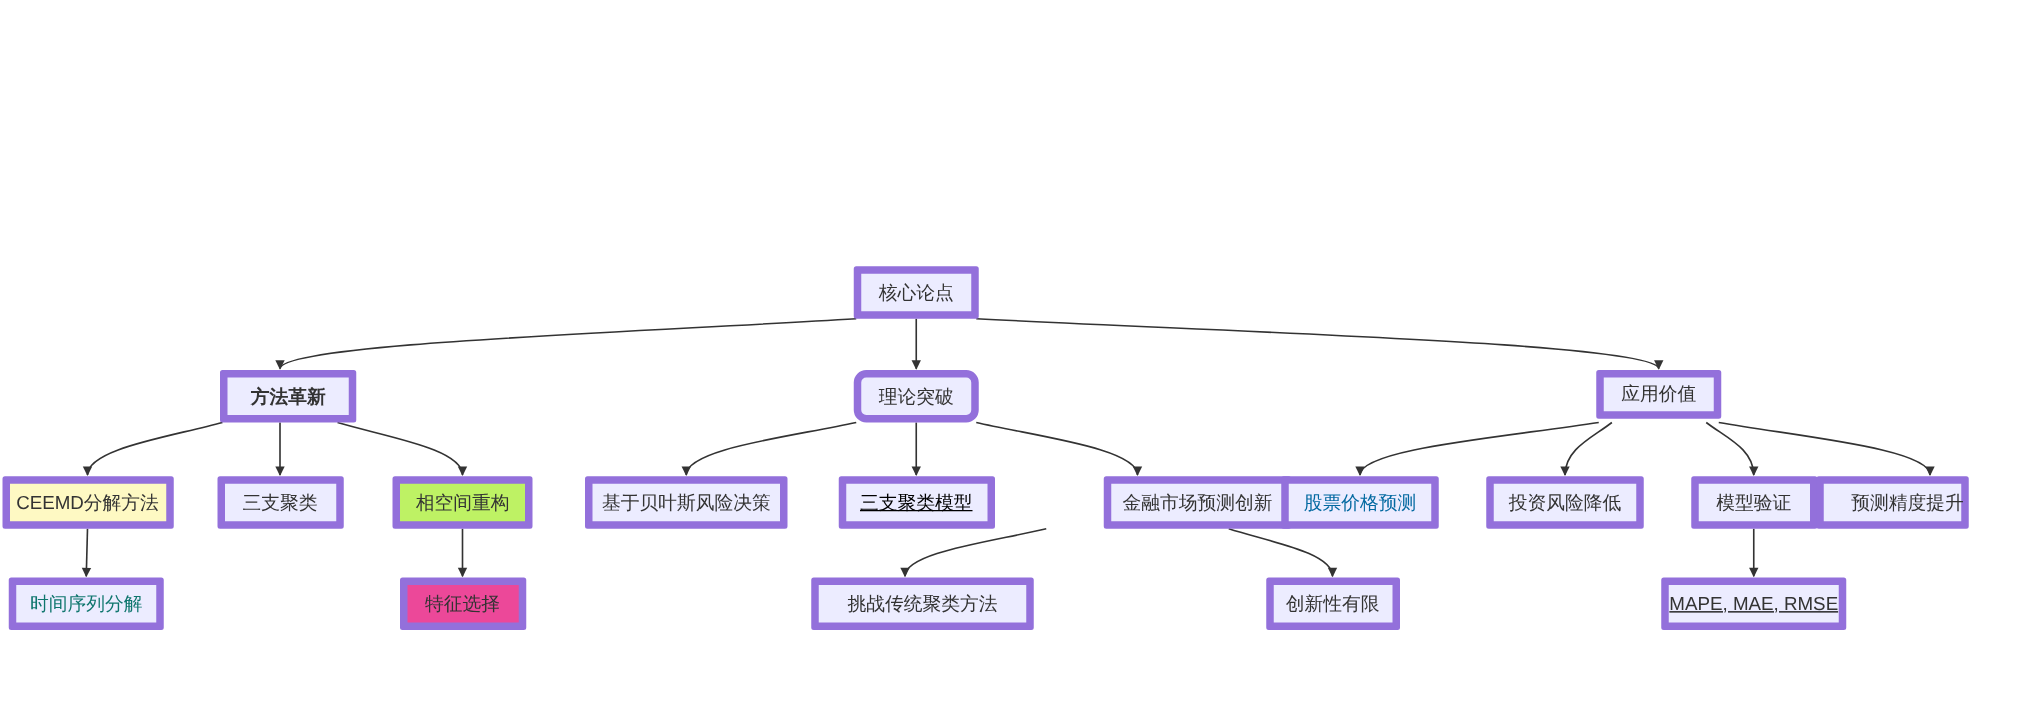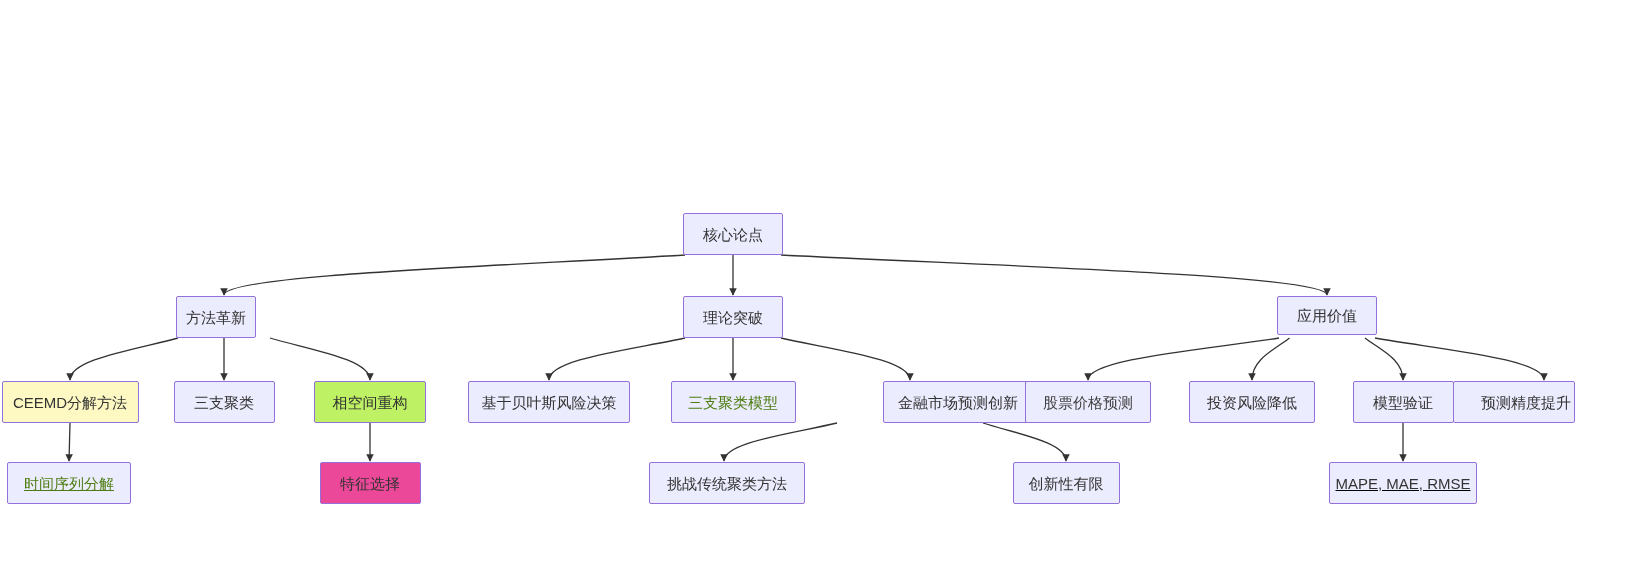--- a/index.html
+++ b/index.html
@@ -23,21 +23,21 @@
     width: 1628px;
     height: 576px;
   }
   .edge {
     fill: none;
     stroke-width: 1.3px;
   }
   .node {
     position: absolute;
     box-sizing: border-box;
-    border: 1px solid #3b82f6;
+    border: 6px solid #3b82f6;
     background: #ECECFF;
     border-radius: 2px;
     display: flex;
     align-items: center;
     justify-content: center;
   }
   .node-label {
     font-size: 15px;
     line-height: 1;
     color: #333333;
@@ -72,66 +72,66 @@
         <path d="M370,423 L370,461" class="edge" stroke="#333333" marker-end="url(#arrow)"></path>
         <path d="M837,423 C791.8,433.64 724,442 724,461" class="edge" stroke="#333333" marker-end="url(#arrow)"></path>
         <path d="M983,423 C1016.2,433.64 1066,442 1066,461" class="edge" stroke="#333333" marker-end="url(#arrow)"></path>
         <path d="M1403,423 L1403,461" class="edge" stroke="#333333" marker-end="url(#arrow)"></path>
       </g>
   </svg>
   <div id="nodes">
       <div class="node" style="left: 683px; top: 213px; width: 100px; height: 42px; background: rgb(236, 236, 255); border-color: rgb(147, 112, 219);">
         <span class="node-label" style="color: rgb(51, 51, 51);">核心论点</span>
       </div>
-      <div class="node" style="left: 176px; top: 296px; width: 80px; height: 42px; background: rgb(236, 236, 255); border-color: rgb(147, 112, 219);">
+      <div class="node" style="left: 176px; top: 296px; width: 109px; height: 42px; background: rgb(236, 236, 255); border-color: rgb(147, 112, 219); font-weight: bold;">
         <span class="node-label" style="color: rgb(51, 51, 51);">方法革新</span>
       </div>
-      <div class="node" style="left: 683px; top: 296px; width: 100px; height: 42px; background: rgb(236, 236, 255); border-color: rgb(147, 112, 219);">
+      <div class="node" style="left: 683px; top: 296px; width: 100px; height: 42px; background: rgb(236, 236, 255); border-color: rgb(147, 112, 219); border-radius: 10px;">
         <span class="node-label" style="color: rgb(51, 51, 51);">理论突破</span>
       </div>
       <div class="node" style="left: 1277px; top: 296px; width: 100px; height: 39px; background: rgb(236, 236, 255); border-color: rgb(147, 112, 219);">
         <span class="node-label" style="color: rgb(51, 51, 51);">应用价值</span>
       </div>
       <div class="node" style="left: 1.5px; top: 381px; width: 137px; height: 42px; background: #fef9c3; border-color: rgb(147, 112, 219);">
         <span class="node-label" style="color: rgb(51, 51, 51);">CEEMD分解方法</span>
       </div>
       <div class="node" style="left: 173.5px; top: 381px; width: 101px; height: 42px; background: rgb(236, 236, 255); border-color: rgb(147, 112, 219);">
         <span class="node-label" style="color: rgb(51, 51, 51);">三支聚类</span>
       </div>
       <div class="node" style="left: 314px; top: 381px; width: 112px; height: 42px; background: #bef264; border-color: rgb(147, 112, 219);">
         <span class="node-label" style="color: rgb(51, 51, 51);">相空间重构</span>
       </div>
       <div class="node" style="left: 468px; top: 381px; width: 162px; height: 42px; background: rgb(236, 236, 255); border-color: rgb(147, 112, 219);">
         <span class="node-label" style="color: rgb(51, 51, 51);">基于贝叶斯风险决策</span>
       </div>
       <div class="node" style="left: 670.5px; top: 381px; width: 125px; height: 42px; background: rgb(236, 236, 255); border-color: rgb(147, 112, 219);">
-        <span class="node-label" style="color: #4d7c0f;">三支聚类模型</span>
+        <span class="node-label" style="color: #000000; text-decoration: underline;">三支聚类模型</span>
       </div>
       <div class="node" style="left: 883px; top: 381px; width: 150px; height: 42px; background: rgb(236, 236, 255); border-color: rgb(147, 112, 219);">
         <span class="node-label" style="color: rgb(51, 51, 51);">金融市场预测创新</span>
       </div>
       <div class="node" style="left: 1025px; top: 381px; width: 126px; height: 42px; background: rgb(236, 236, 255); border-color: rgb(147, 112, 219);">
-        <span class="node-label" style="color: #404040;">股票价格预测</span>
+        <span class="node-label" style="color: #0369a1;">股票价格预测</span>
       </div>
       <div class="node" style="left: 1189px; top: 381px; width: 126px; height: 42px; background: rgb(236, 236, 255); border-color: rgb(147, 112, 219);">
         <span class="node-label" style="color: rgb(51, 51, 51);">投资风险降低</span>
       </div>
       <div class="node" style="left: 1352.5px; top: 381px; width: 101px; height: 42px; background: rgb(236, 236, 255); border-color: rgb(147, 112, 219);">
         <span class="node-label" style="color: rgb(51, 51, 51);">模型验证</span>
       </div>
       <div class="node" style="left: 1453px; top: 381px; width: 122px; height: 42px; background: rgb(236, 236, 255); border-color: rgb(147, 112, 219); padding-left: 24px;">
         <span class="node-label" style="color: rgb(51, 51, 51);">预测精度提升</span>
       </div>
       <div class="node" style="left: 7px; top: 462px; width: 124px; height: 42px; background: rgb(236, 236, 255); border-color: rgb(147, 112, 219);">
-        <span class="node-label" style="color: #4d7c0f; text-decoration: underline;">时间序列分解</span>
+        <span class="node-label" style="color: #0f766e;">时间序列分解</span>
       </div>
       <div class="node" style="left: 319.5px; top: 462px; width: 101px; height: 42px; background: #ec4899; border-color: rgb(147, 112, 219);">
         <span class="node-label" style="color: rgb(51, 51, 51);">特征选择</span>
       </div>
-      <div class="node" style="left: 649px; top: 462px; width: 156px; height: 42px; background: rgb(236, 236, 255); border-color: rgb(147, 112, 219);">
+      <div class="node" style="left: 649px; top: 462px; width: 178px; height: 42px; background: rgb(236, 236, 255); border-color: rgb(147, 112, 219);">
         <span class="node-label" style="color: rgb(51, 51, 51);">挑战传统聚类方法</span>
       </div>
       <div class="node" style="left: 1012.5px; top: 462px; width: 107px; height: 42px; background: rgb(236, 236, 255); border-color: rgb(147, 112, 219);">
         <span class="node-label" style="color: rgb(51, 51, 51);">创新性有限</span>
       </div>
       <div class="node" style="left: 1329px; top: 462px; width: 148px; height: 42px; background: rgb(236, 236, 255); border-color: rgb(147, 112, 219); text-decoration: underline;">
         <span class="node-label" style="color: rgb(51, 51, 51);">MAPE, MAE, RMSE</span>
       </div>
     </div>
 </div>

